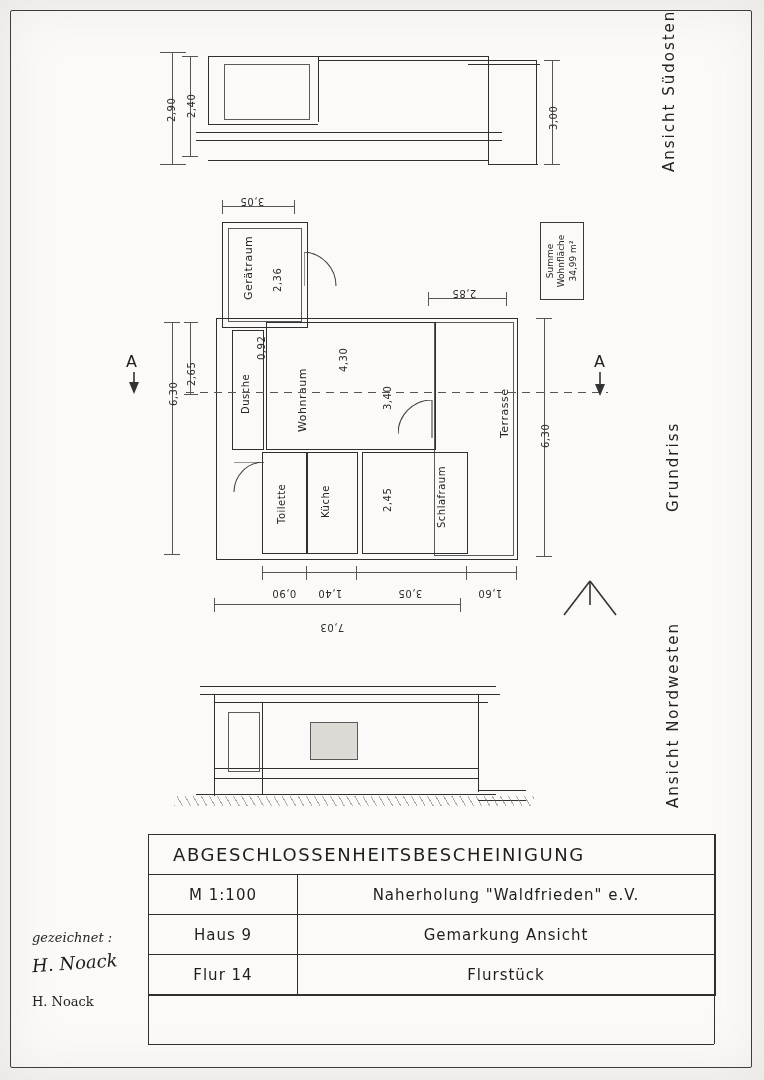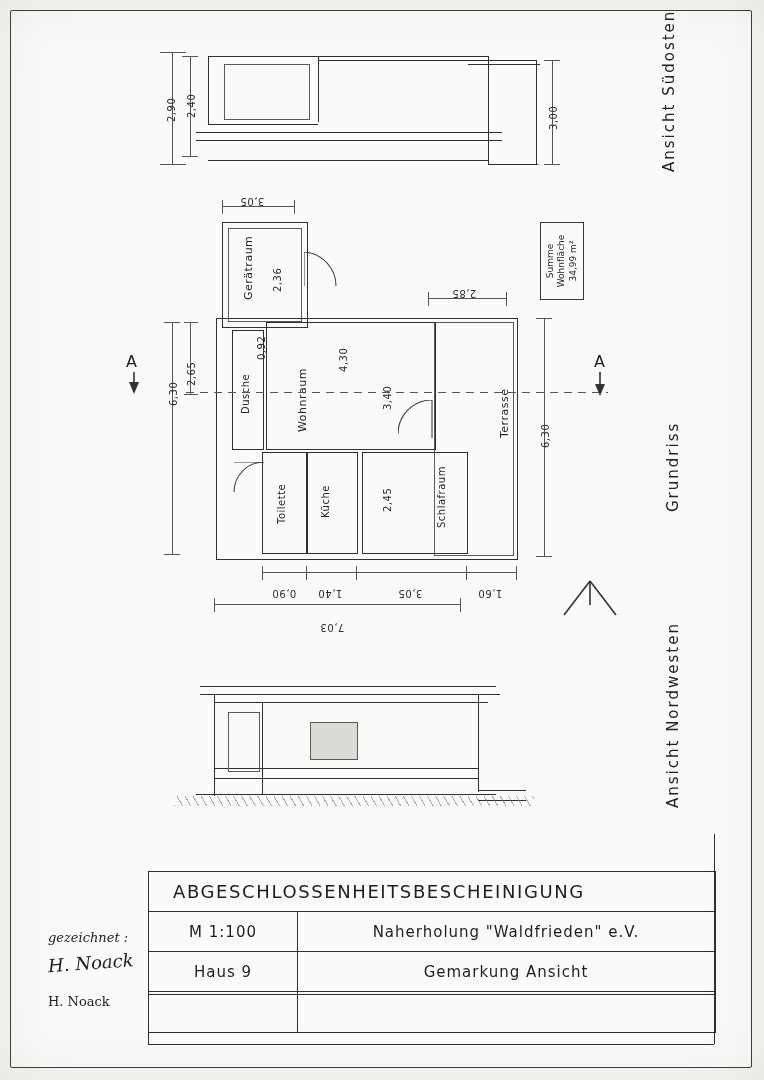--- a/index.html
+++ b/index.html
@@ -82,21 +82,20 @@
 
   
   #titleblock {
     position: absolute;
     left: 148px;
     top: 834px;
     width: 566px;
     height: 160px;
     border: 1.6px solid #2f2f2f;
     background: transparent;
-    margin-top: 37px;
   }
   #titleblock .row {
     position: absolute;
     left: 0;
     width: 100%;
     border-bottom: 1.4px solid #2f2f2f;
     box-sizing: border-box;
   }
   #titleblock .cellL {
     position: absolute;
@@ -121,21 +120,21 @@
     font-size: 15px;
     letter-spacing: 1px;
     color: #1e1e1e;
   }
   .tb-head {
     font-size: 18px;
     letter-spacing: 1.6px;
   }
   .sign-area {
     position: absolute;
-    left: 48px;
+    left: 32px;
     top: 930px;
     width: 120px;
     font-size: 13px;
     color: #222;
   }
   .sig {
     font-family: "DejaVu Serif", serif;
     font-style: italic;
     font-size: 18px;
     color: #1c1c1c;
@@ -387,20 +386,28 @@
 
     <div class="row" style="top:80px; height:40px;">
       <div class="cellL">
         <span class="tb-text">Haus 9</span>
       </div>
       <div class="cellR">
         <span class="tb-text">Gemarkung Ansicht</span>
       </div>
     </div>
 
+    <div class="row" style="top:120px; height:40px; border-bottom:none;">
+      <div class="cellL">
+        <span class="tb-text">Flur 14</span>
+      </div>
+      <div class="cellR">
+        <span class="tb-text">Flurstück</span>
+      </div>
+    </div>
 
     <div class="ln vline" style="left:148px; top:40px; height:120px;"></div>
   </div>
 
   <div class="ln hline" style="left:148px; top:994px; width:566px;"></div>
   <div class="ln vline" style="left:148px; top:994px; height:50px;"></div>
   <div class="ln vline" style="left:714px; top:834px; height:210px;"></div>
   <div class="ln hline" style="left:148px; top:1044px; width:566px;"></div>
 
   <div class="sign-area">

